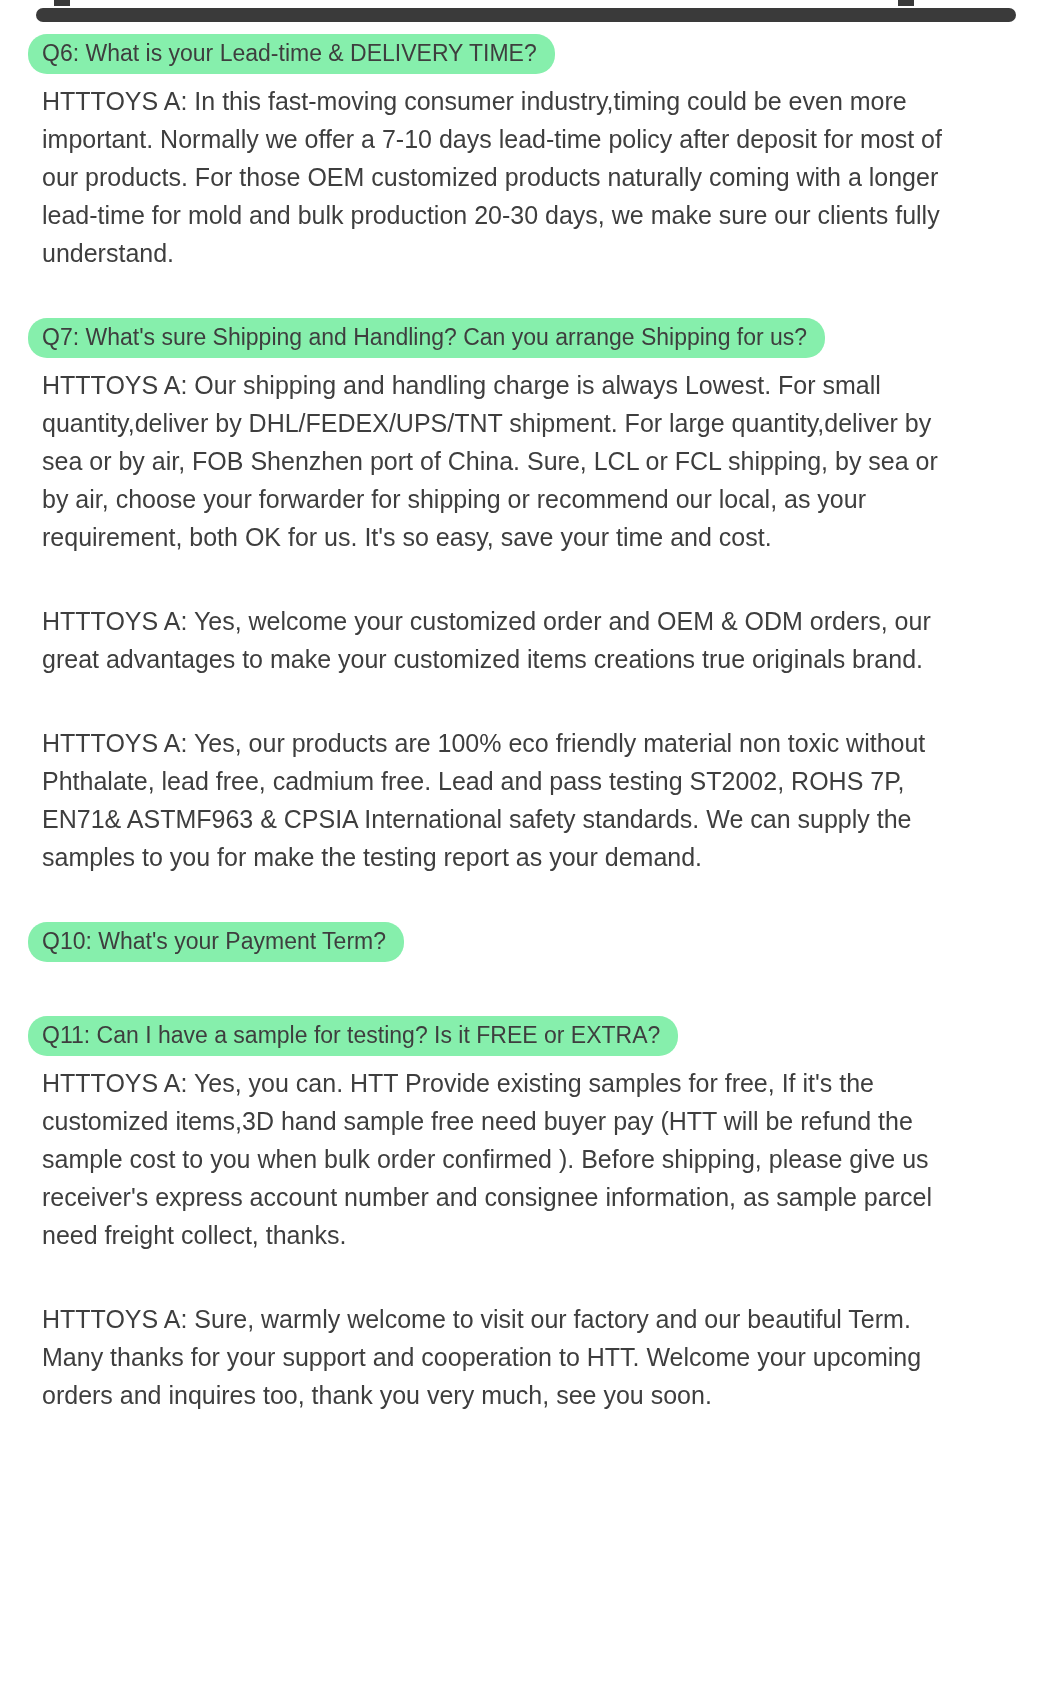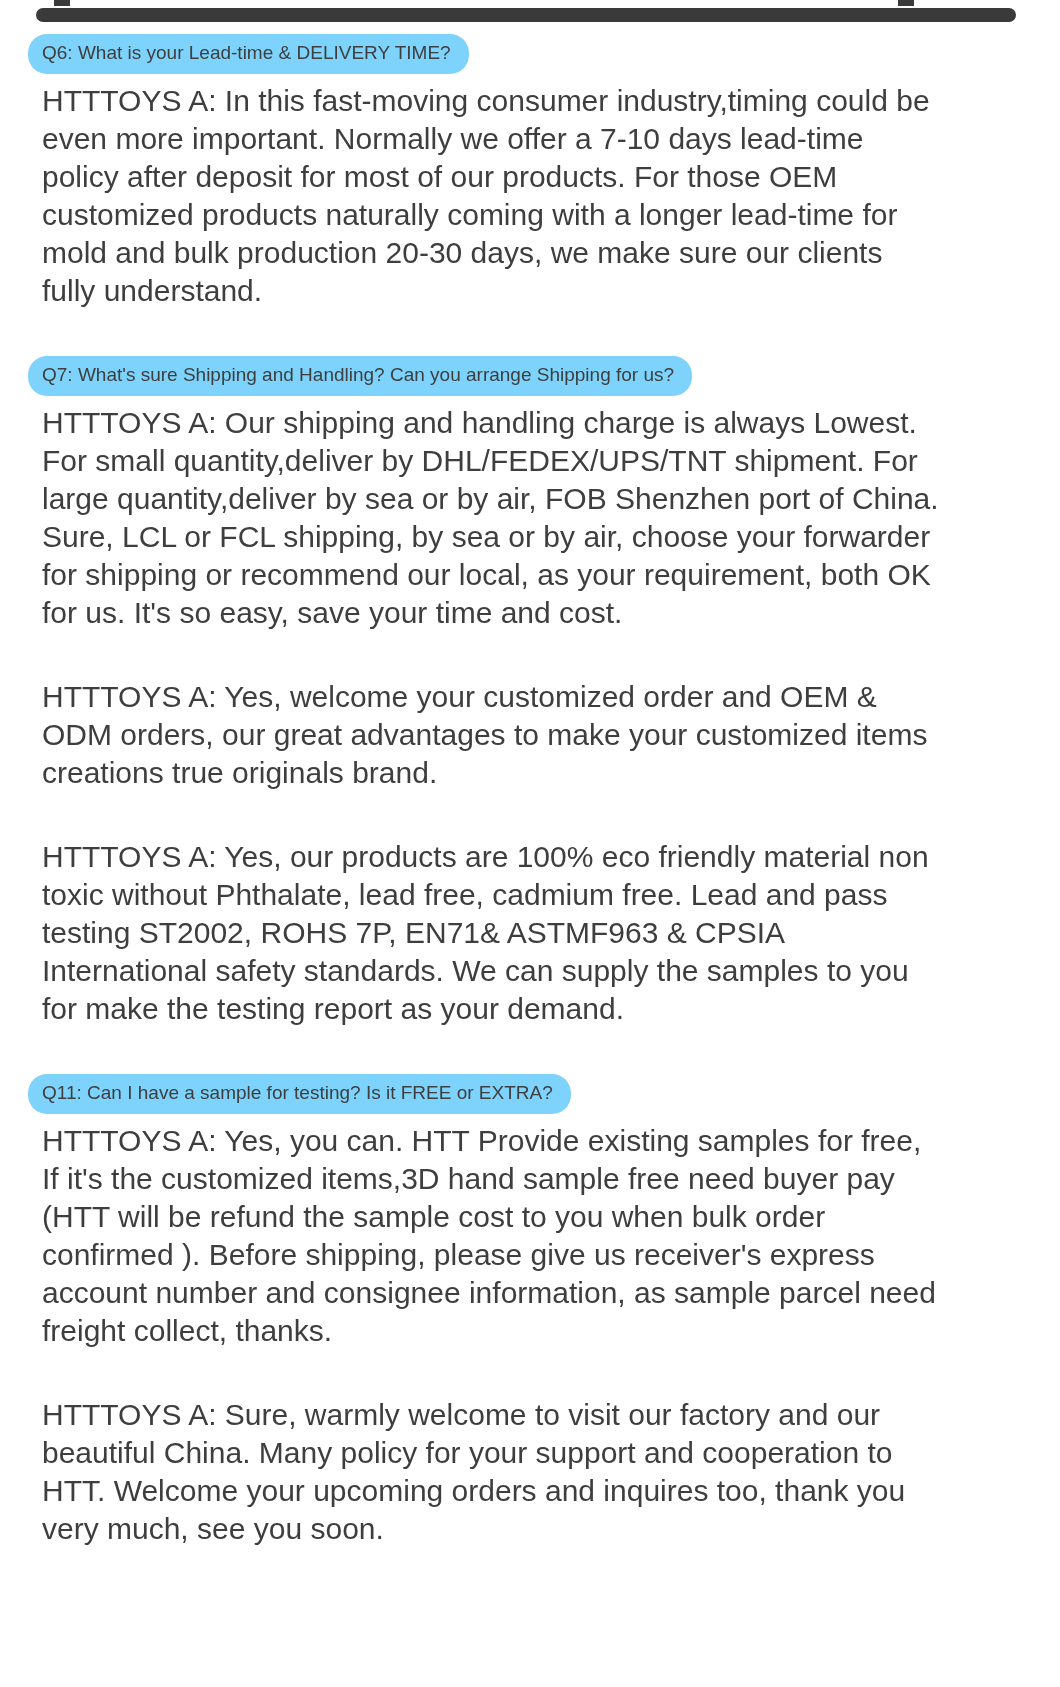--- a/index.html
+++ b/index.html
@@ -51,31 +51,31 @@
     background: #3a3a3a;
   }
   .faq-item {
     margin: 0 0 46px 0;
   }
   .faq-item:last-child {
     margin-bottom: 0;
   }
   .question {
     display: inline-block;
-    background: #7dd3fc;
+    background: #86efac;
     border-radius: 19px;
     padding: 6px 18px 8px 14px;
     margin-left: -14px;
     margin-bottom: 8px;
-    font-size: 19px;
+    font-size: 23px;
     line-height: 26px;
     color: #3e3e3e;
   }
   .answer {
-    font-size: 30px;
+    font-size: 25px;
     line-height: 38px;
     max-width: 902px;
     color: #3e3e3e;
   }
 </style>
 </head>
 <body>
 
 <div class="page">
 
@@ -97,24 +97,25 @@
 
   <div class="faq-item">
     <div class="answer">HTTTOYS A: Yes, welcome your customized order and OEM &amp; ODM orders, our great advantages to make your customized items creations true originals brand.</div>
   </div>
 
   <div class="faq-item">
     <div class="answer">HTTTOYS A: Yes, our products are 100% eco friendly material non toxic without Phthalate, lead free, cadmium free. Lead and pass testing ST2002, ROHS 7P, EN71&amp; ASTMF963 &amp; CPSIA International safety standards. We can supply the samples to you for make the testing report as your demand.</div>
   </div>
 
   <div class="faq-item">
+    <span class="question">Q10: What's your Payment Term?</span>
   </div>
 
   <div class="faq-item">
     <span class="question">Q11: Can I have a sample for testing? Is it FREE or EXTRA?</span>
     <div class="answer">HTTTOYS A: Yes, you can. HTT Provide existing samples for free, If it's the customized items,3D hand sample free need buyer pay (HTT will be refund the sample cost to you when bulk order confirmed ). Before shipping, please give us receiver's express account number and consignee information, as sample parcel need freight collect, thanks.</div>
   </div>
 
   <div class="faq-item">
-    <div class="answer">HTTTOYS A: Sure, warmly welcome to visit our factory and our beautiful China. Many policy for your support and cooperation to HTT. Welcome your upcoming orders and inquires too, thank you very much, see you soon.</div>
+    <div class="answer">HTTTOYS A: Sure, warmly welcome to visit our factory and our beautiful Term. Many thanks for your support and cooperation to HTT. Welcome your upcoming orders and inquires too, thank you very much, see you soon.</div>
   </div>
 
 </div>
 
 </body></html>

